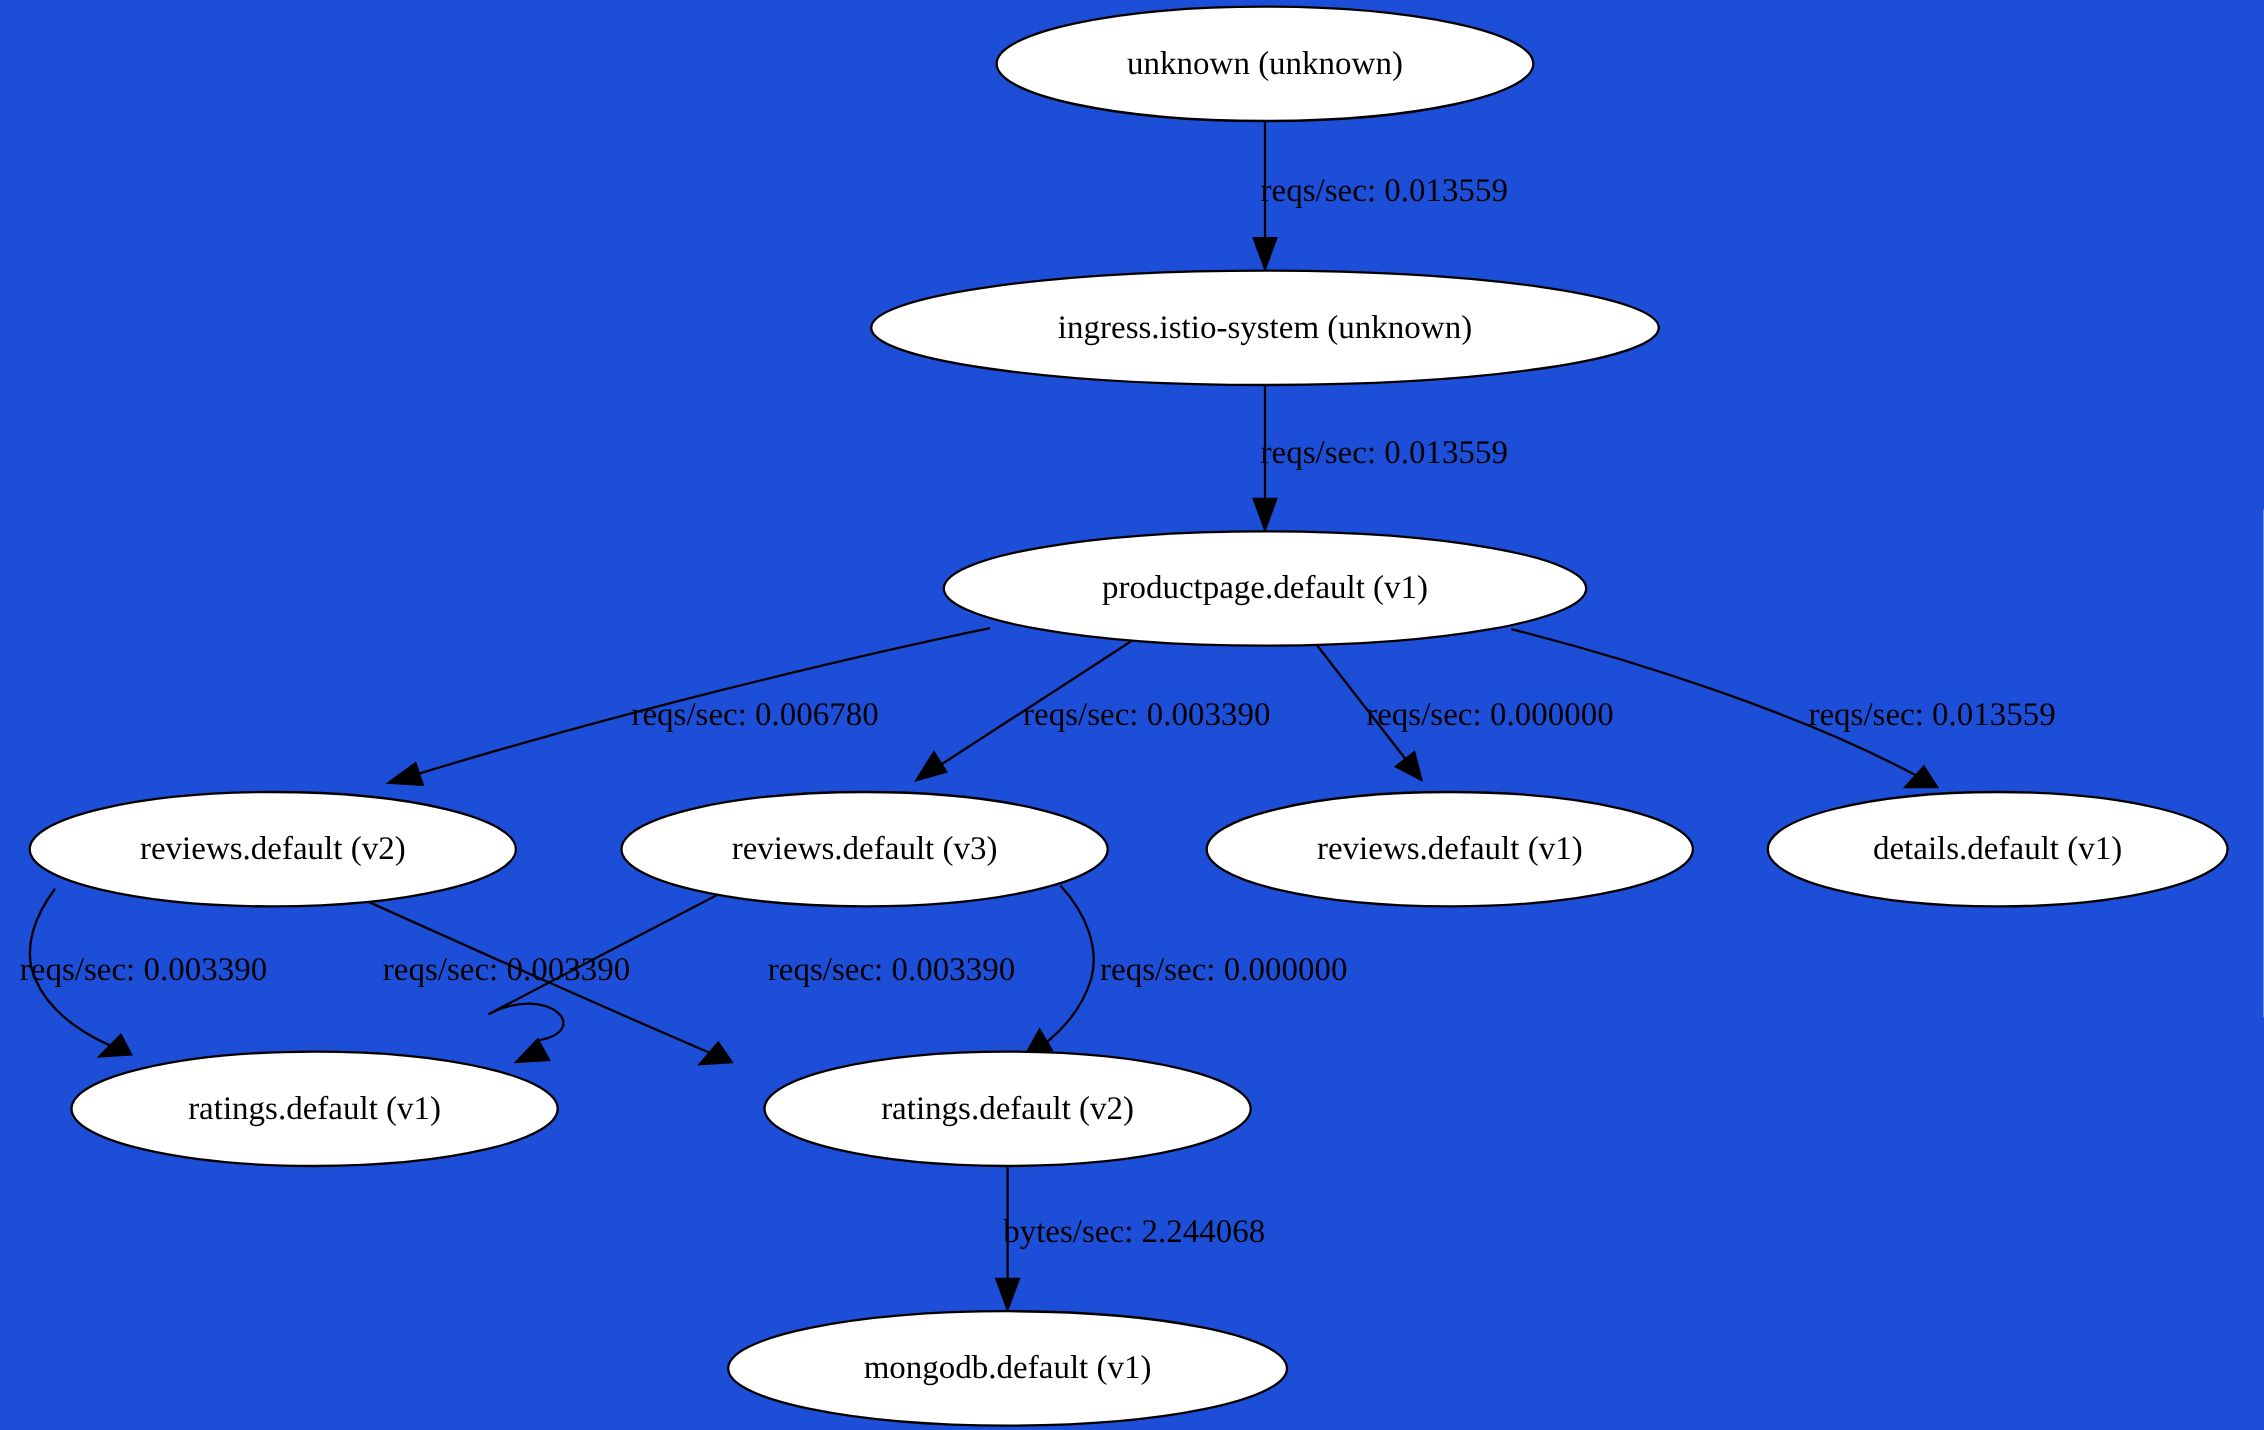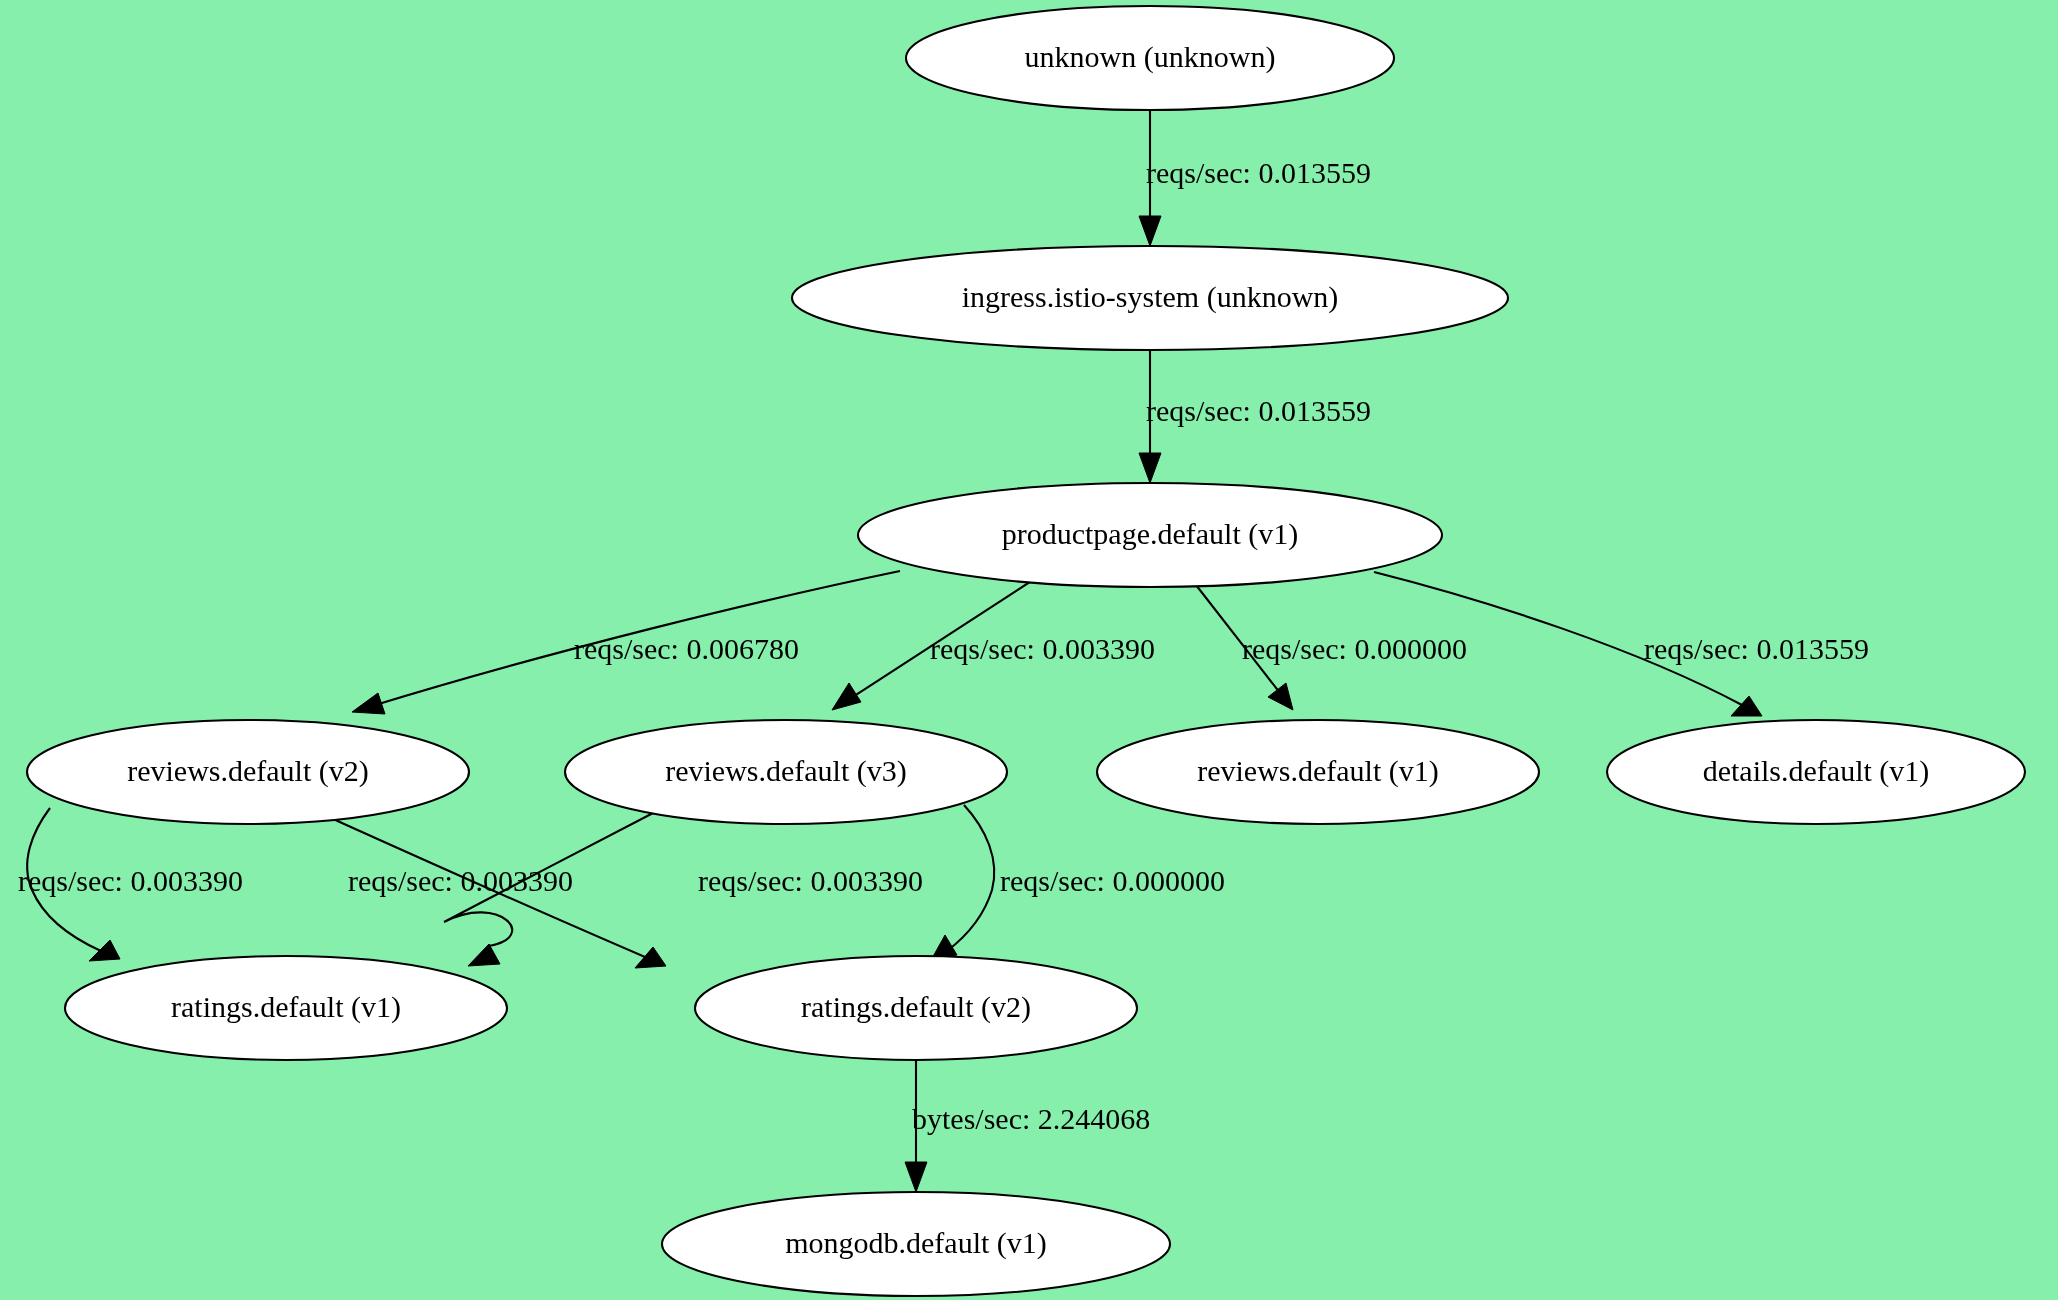--- a/index.html
+++ b/index.html
@@ -5,21 +5,21 @@
 <style>
   html, body {
     margin: 0;
     padding: 0;
     background: #ffffff;
   }
   #graph-root {
     position: relative;
     width: 2058px;
     height: 1300px;
-    background: #86efac;
+    background: #1d4ed8;
     font-family: "Liberation Serif", "DejaVu Serif", serif;
     overflow: hidden;
   }
   svg#graph-canvas {
     display: block;
     width: 2058px;
     height: 1300px;
   }
   .node-ellipse {
     fill: #ffffff;

